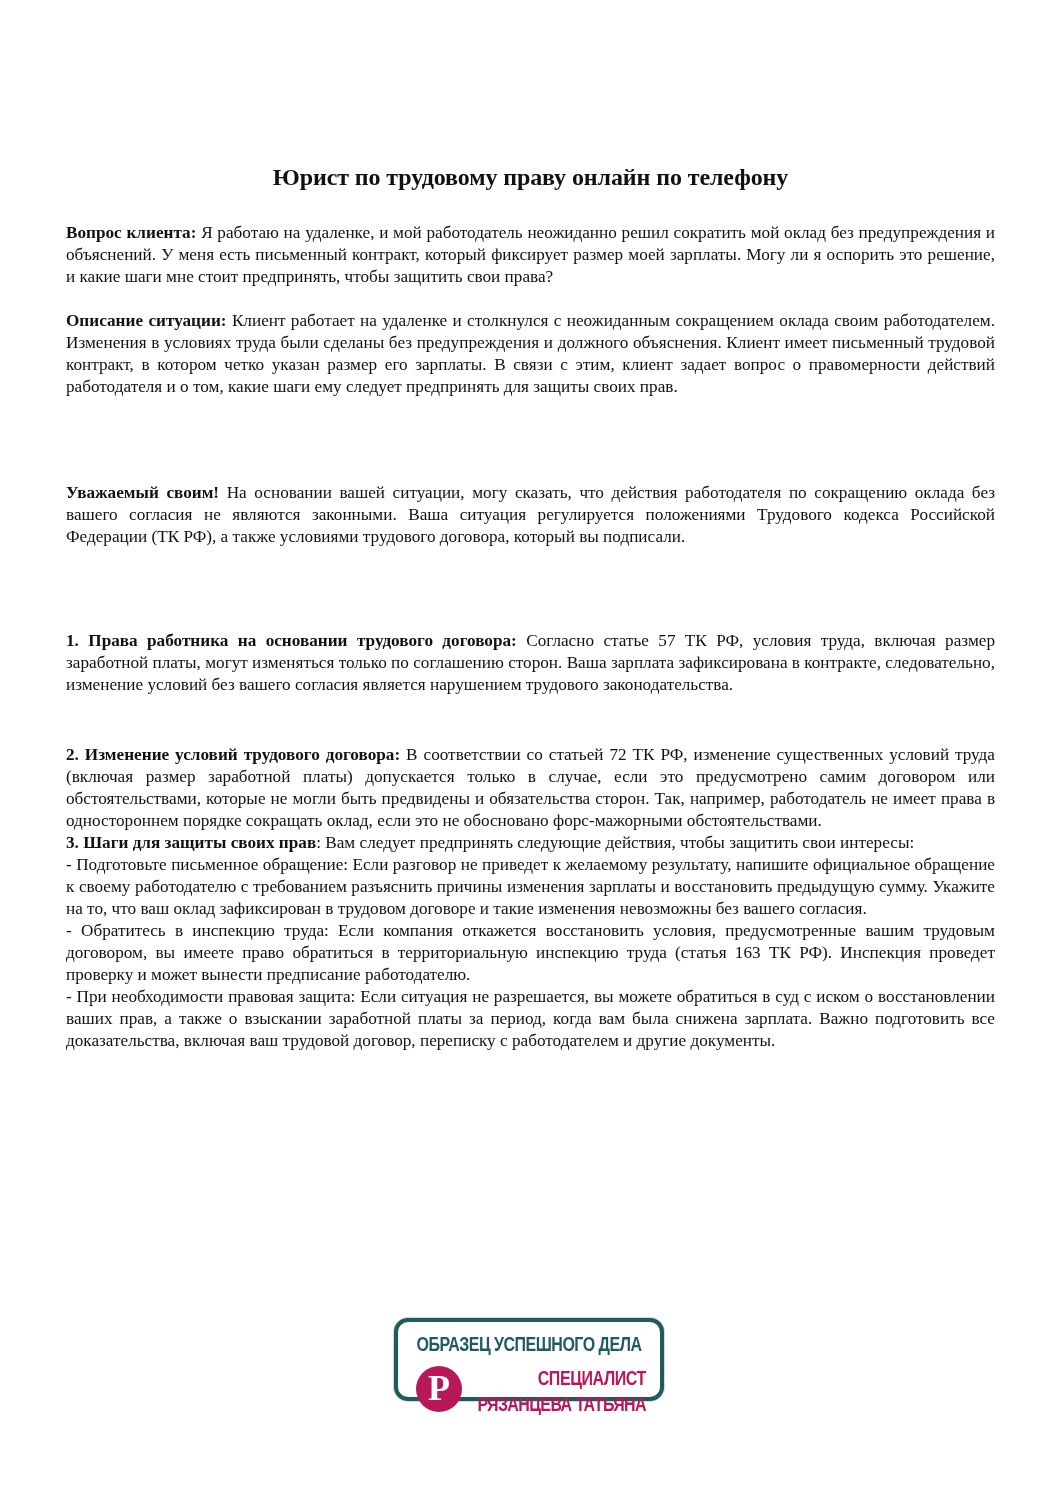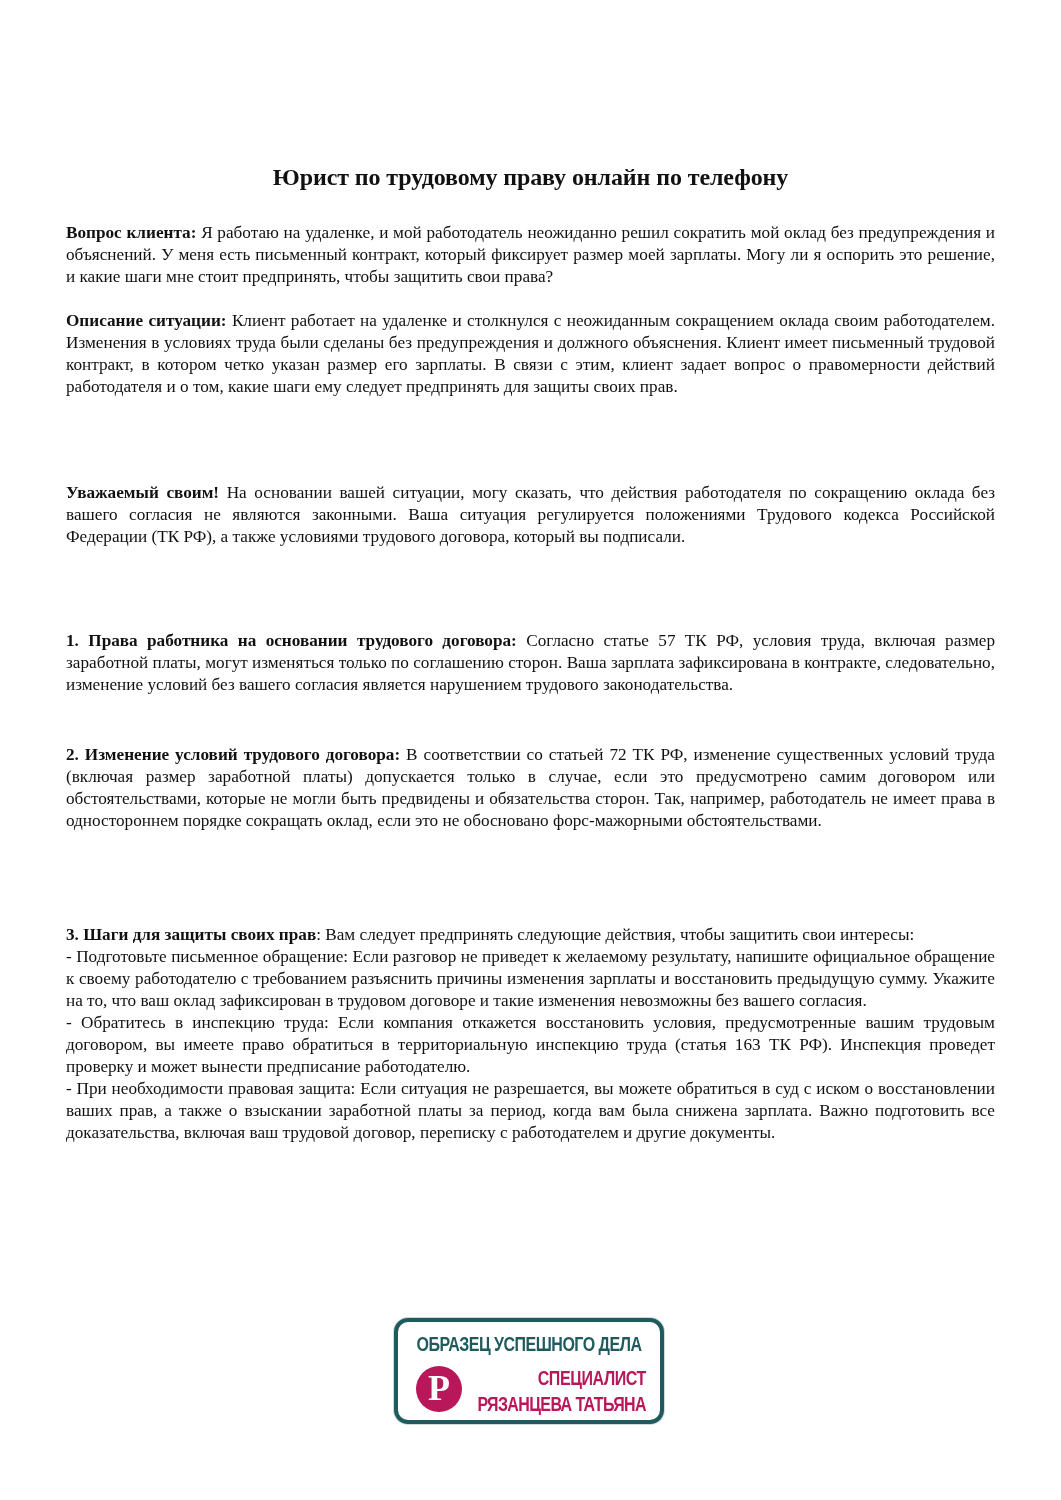--- a/index.html
+++ b/index.html
@@ -14,21 +14,21 @@
     text-align: center; font-weight: bold; font-size: 24px; letter-spacing: -0.1px;
   }
   .para {
     position: absolute; left: 0; width: 929px;
     font-size: 17.2px; line-height: 22px; text-align: justify;
     text-align-last: left;
   }
   .para b { font-weight: bold; }
   .line { display: block; }
   .stamp {
-    position: absolute; left: 394px; top: 1318px; width: 270px; height: 106px;
+    position: absolute; left: 394px; top: 1318px; width: 270px; height: 83px;
     border: 4px solid #1f5a5c; border-radius: 14px; box-sizing: border-box;
     background: #fff;
     box-shadow: 0 0 0 1px #cfd9d9;
   }
   .stamp-top {
     position: absolute; top: 14px; left: 0; width: 100%; text-align: center;
     color: #1f5a5c; font-family: "Liberation Sans", sans-serif; font-weight: bold;
     font-size: 16px; letter-spacing: -0.5px; transform: scaleY(1.25);
   }
   .stamp-logo {
@@ -70,21 +70,21 @@
   </div>
 
   <div class="para" style="top:586px;margin-top:44px;">
     <b>1. Права работника на основании трудового договора:</b><span>  Согласно статье 57 ТК РФ, условия труда, включая размер заработной платы, могут изменяться только по соглашению сторон. Ваша зарплата зафиксирована в контракте, следовательно, изменение условий без вашего согласия является нарушением трудового законодательства.</span>
   </div>
 
   <div class="para" style="top:744px;">
     <b>2. Изменение условий трудового договора:</b><span>  В соответствии со статьей 72 ТК РФ, изменение существенных условий труда (включая размер заработной платы) допускается только в случае, если это предусмотрено самим договором или обстоятельствами, которые не могли быть предвидены и обязательства сторон. Так, например, работодатель не имеет права в одностороннем порядке сокращать оклад, если это не обосновано форс-мажорными обстоятельствами.</span>
   </div>
 
-  <div class="para" style="top:924px;">
+  <div class="para" style="top:832px;">
     <b>3. Шаги для защиты своих прав</b><span>:  Вам следует предпринять следующие действия, чтобы защитить свои интересы:</span>
     <span class="line">- Подготовьте письменное обращение:  Если разговор не приведет к желаемому результату, напишите официальное обращение к своему работодателю с требованием разъяснить причины изменения зарплаты и восстановить предыдущую сумму. Укажите на то, что ваш оклад зафиксирован в трудовом договоре и такие изменения невозможны без вашего согласия.</span>
     <span class="line">- Обратитесь в инспекцию труда:  Если компания откажется восстановить условия, предусмотренные вашим трудовым договором, вы имеете право обратиться в территориальную инспекцию труда (статья 163 ТК РФ). Инспекция проведет проверку и может вынести предписание работодателю.</span>
     <span class="line">- При необходимости правовая защита:  Если ситуация не разрешается, вы можете обратиться в суд с иском о восстановлении ваших прав, а также о взыскании заработной платы за период, когда вам была снижена зарплата. Важно подготовить все доказательства, включая ваш трудовой договор, переписку с работодателем и другие документы.</span>
   </div>
 </div>
 
 <div class="stamp">
   <div class="stamp-top">ОБРАЗЕЦ УСПЕШНОГО ДЕЛА</div>
   <div class="stamp-logo">

